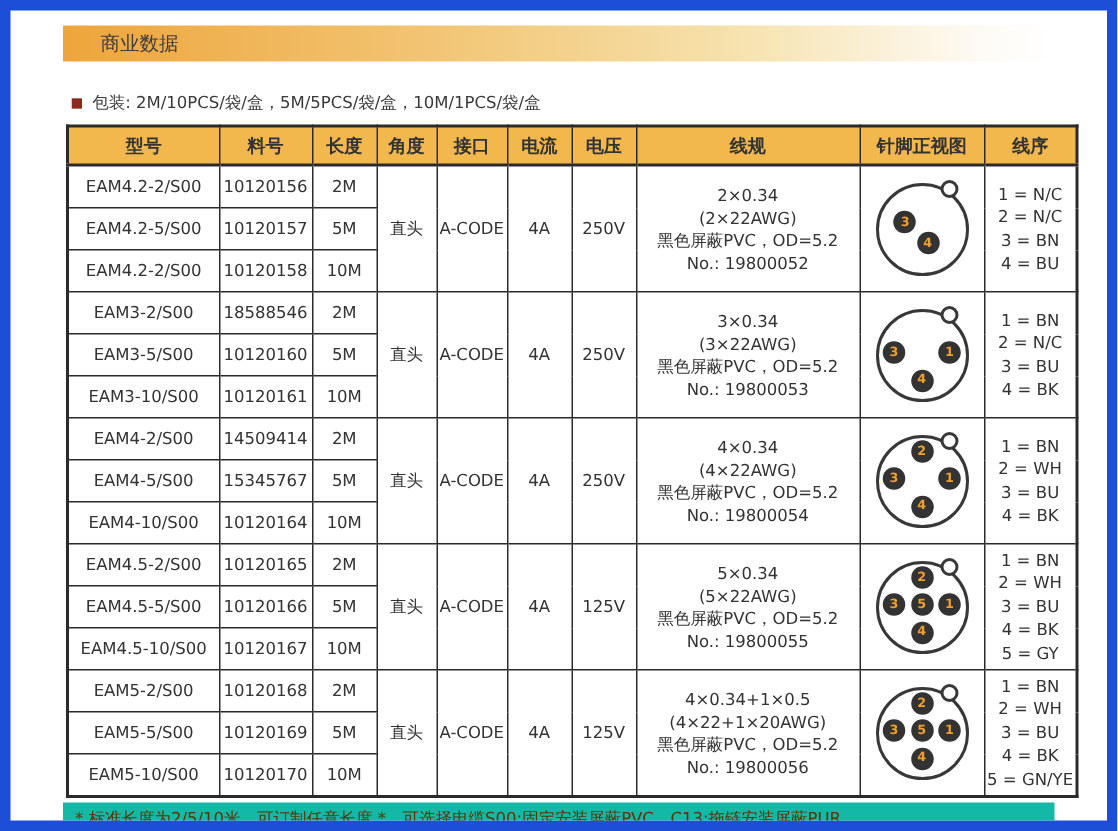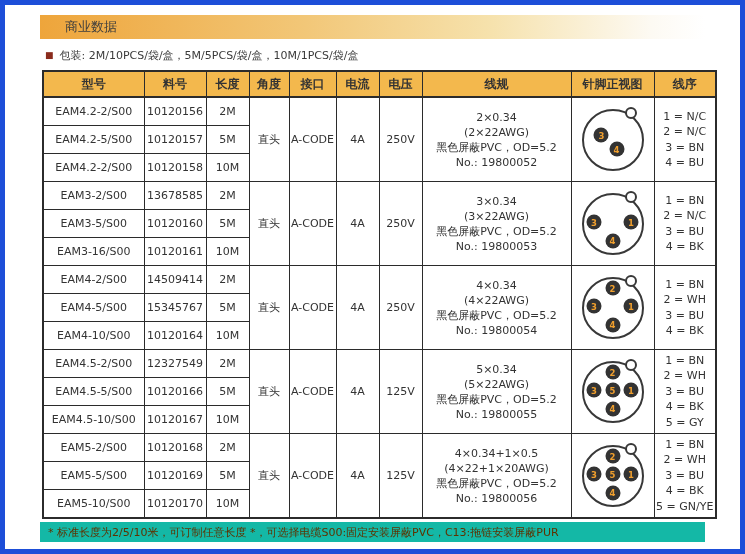--- a/index.html
+++ b/index.html
@@ -1,27 +1,27 @@
 <!DOCTYPE html>
 <html><head>
 <meta charset="utf-8">
 <style>
   html,body{margin:0;padding:0;background:#fff;}
   .page{
     width:745px;height:554px;box-sizing:border-box;position:relative;
-    background:#fff;border:5px solid #1d4ed8;overflow:hidden;
+    background:#fff;border:7px solid #1d4ed8;overflow:hidden;
     font-family:"DejaVu Sans","Liberation Sans",sans-serif;color:#333;
   }
   .title-bar{
     margin:10px 35px 0 35px;height:24px;
     background:linear-gradient(to right,#eea53b 0%,#f2c778 40%,#f6e2ad 68%,#fdfaf3 92%,#fff 100%);
     display:flex;align-items:center;padding-left:25px;box-sizing:border-box;
     font-size:13px;color:#3d3d3d;
   }
-  .packaging{margin:8px 35px 0 40px;font-size:11px;line-height:16px;color:#3a3a3a;}
+  .packaging{margin:20px 35px 0 40px;font-size:11px;line-height:16px;color:#3a3a3a;}
   .bullet{color:#8a2b1d;margin-right:6px;font-size:9px;vertical-align:1px;}
   .indent{padding-left:17px;}
   table.spec-table{
     border-collapse:collapse;table-layout:fixed;width:673px;
     margin:6px 35px 0 37px;border:2px solid #2b2b2b;
   }
   .spec-table th{
     background:#f3b84d;border:1px solid #2b2b2b;border-bottom-width:2px;
     font-size:12px;font-weight:700;height:24px;padding:0;color:#333;margin-left:16px;
   }
@@ -134,21 +134,21 @@
         <td>5M</td>
       </tr>
       <tr>
         <td>EAM4.2-2/S00</td>
         <td>10120158</td>
         <td>10M</td>
       </tr>
 
       <tr>
         <td>EAM3-2/S00</td>
-        <td>13678585</td>
+        <td>18588546</td>
         <td>2M</td>
         <td rowspan="3">直头</td>
         <td rowspan="3">A-CODE</td>
         <td rowspan="3">4A</td>
         <td rowspan="3">250V</td>
         <td rowspan="3" class="spec-cell">3×0.34
 (3×22AWG)
 黑色屏蔽PVC，OD=5.2
 No.:  19800053</td>
         <td rowspan="3" class="pin-cell">
@@ -163,21 +163,21 @@
 2 = N/C
 3 = BU
 4 = BK</td>
       </tr>
       <tr>
         <td>EAM3-5/S00</td>
         <td>10120160</td>
         <td>5M</td>
       </tr>
       <tr>
-        <td>EAM3-16/S00</td>
+        <td>EAM3-10/S00</td>
         <td>10120161</td>
         <td>10M</td>
       </tr>
 
       <tr>
         <td>EAM4-2/S00</td>
         <td>14509414</td>
         <td>2M</td>
         <td rowspan="3">直头</td>
         <td rowspan="3">A-CODE</td>
@@ -207,21 +207,21 @@
         <td>5M</td>
       </tr>
       <tr>
         <td>EAM4-10/S00</td>
         <td>10120164</td>
         <td>10M</td>
       </tr>
 
       <tr>
         <td>EAM4.5-2/S00</td>
-        <td>12327549</td>
+        <td>10120165</td>
         <td>2M</td>
         <td rowspan="3">直头</td>
         <td rowspan="3">A-CODE</td>
         <td rowspan="3">4A</td>
         <td rowspan="3">125V</td>
         <td rowspan="3" class="spec-cell">5×0.34
 (5×22AWG)
 黑色屏蔽PVC，OD=5.2
 No.:  19800055</td>
         <td rowspan="3" class="pin-cell">

